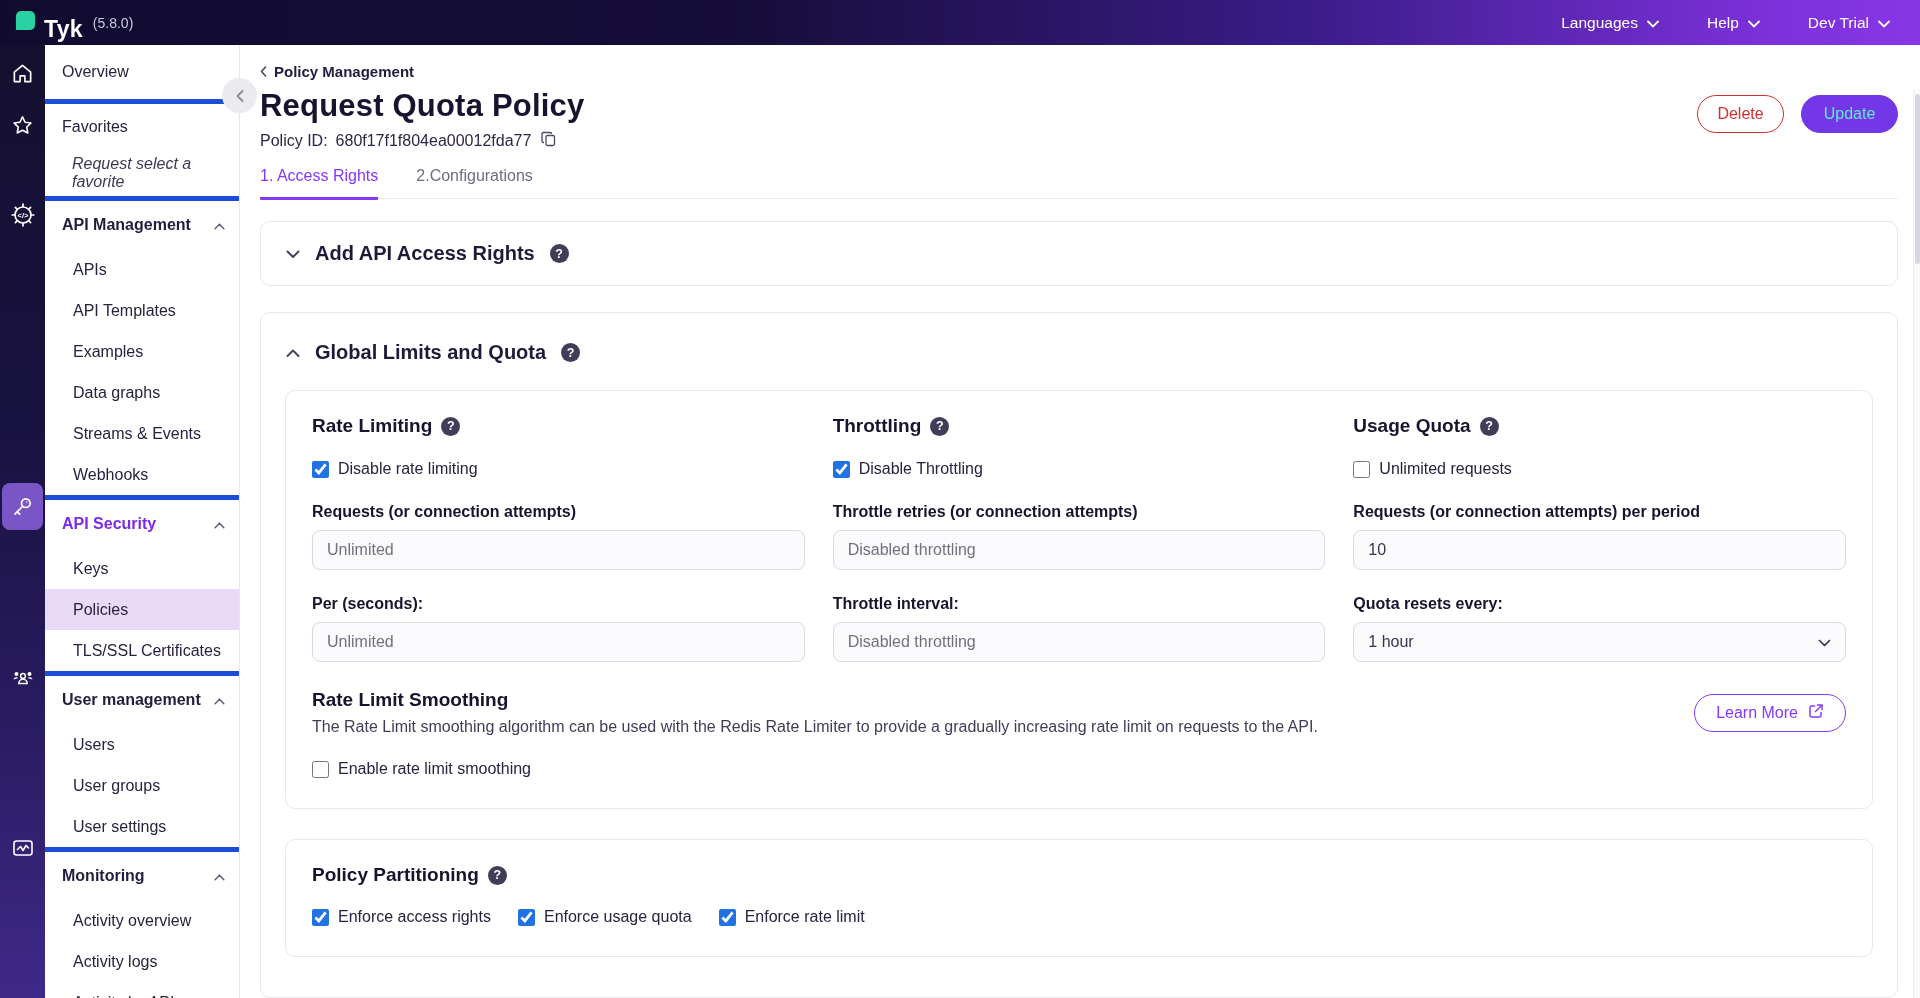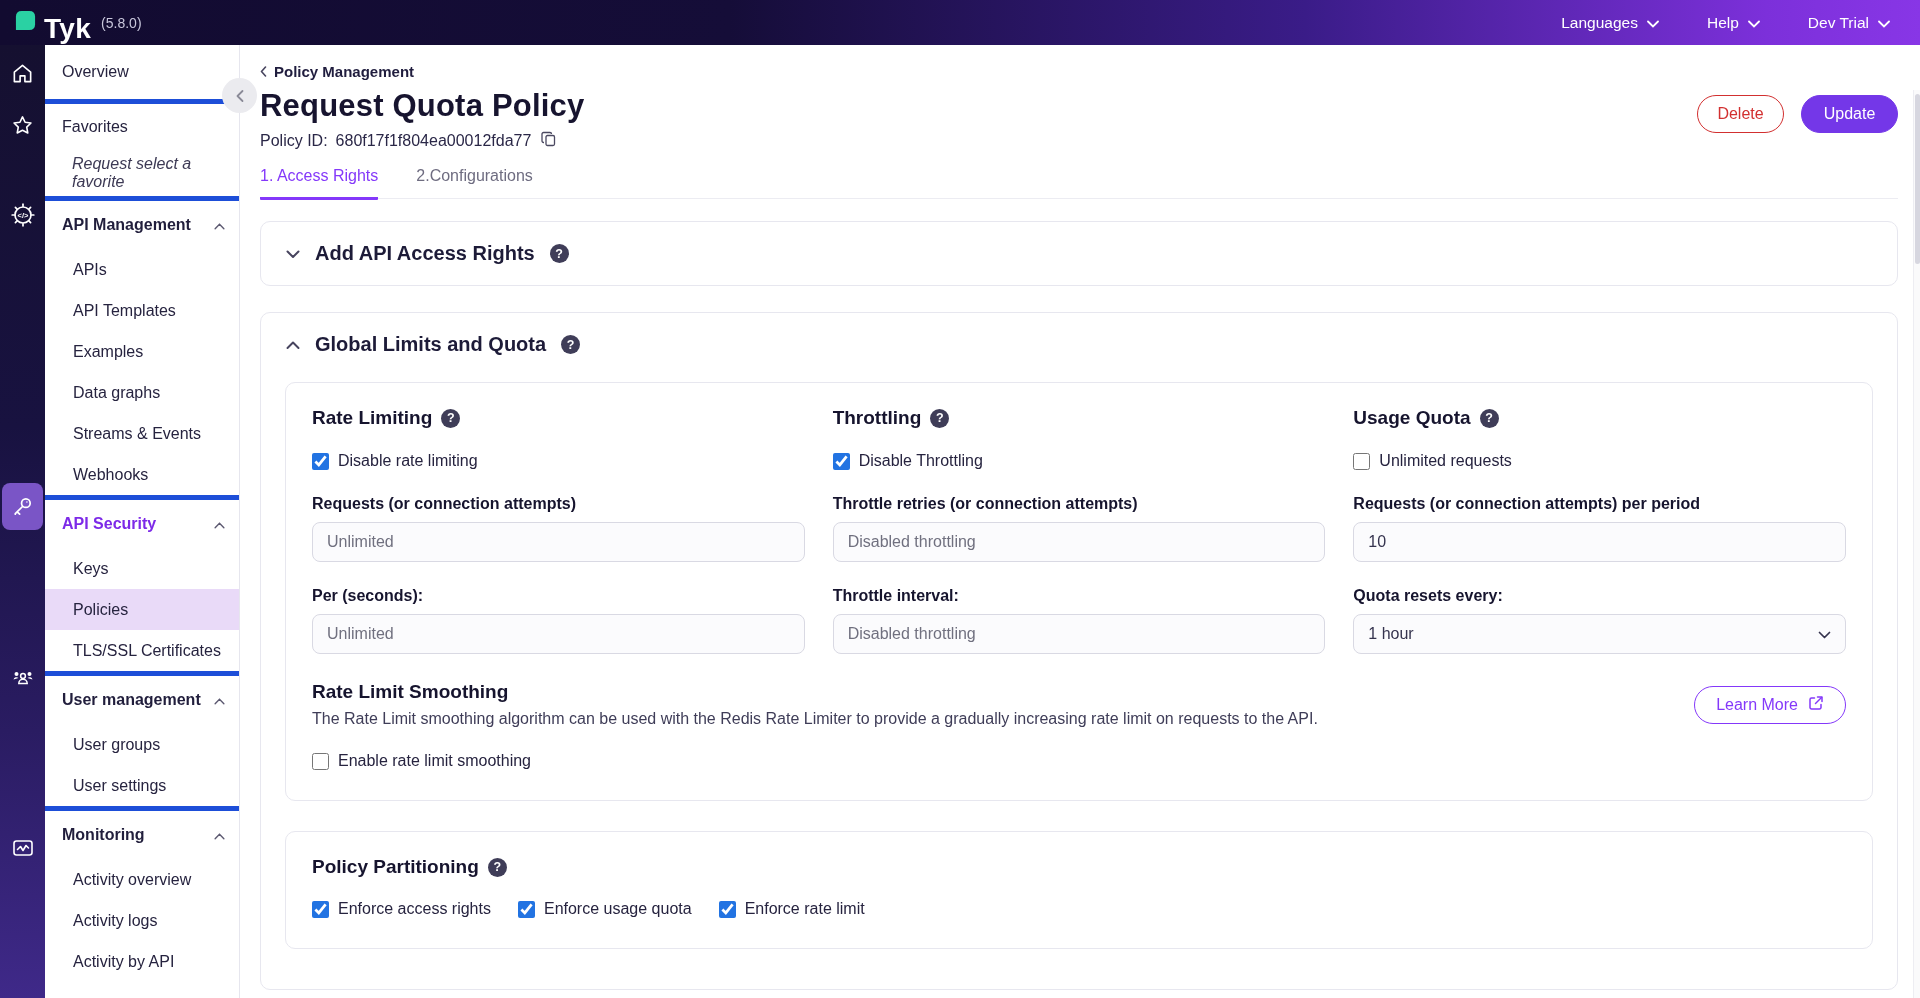--- a/index.html
+++ b/index.html
@@ -4,21 +4,21 @@
 <style>
   * { box-sizing: border-box; margin: 0; padding: 0; }
   html,body { width:1920px; height:998px; overflow:hidden; }
   body { font-family:"Liberation Sans",sans-serif; color:#23203f; background:#fff; position:relative; }
 
   
   .topbar { height:45px; display:flex; align-items:center; justify-content:space-between;
     background:linear-gradient(90deg,#120b30 0%,#150d38 38%,#3a1c88 68%,#7c30da 92%,#8836e6 100%);
     padding:0 30px 0 14px; }
   .brand { display:flex; align-items:center; gap:7px; }
-  .brand-name { color:#fff; font-weight:700; font-size:28px; letter-spacing:.3px;margin-top:13px; }
+  .brand-name { color:#fff; font-weight:700; font-size:23px; letter-spacing:.3px;margin-top:13px; }
   .brand-version { color:#c9c7dc; font-size:14px; margin-left:3px; }
   .topbar-menus { display:flex; gap:48px; }
   .menu-item { color:#fff; font-size:15.5px; display:flex; gap:9px; align-items:center; cursor:pointer; }
   .menu-item svg { margin-top:1px; }
 
   
   .app { display:flex; height:953px; position:relative; }
 
   
   .rail { width:45px; flex-shrink:0; position:relative;
@@ -45,30 +45,30 @@
 
   
   .main { flex:1; padding:0 22px 0 20px; position:relative; overflow:hidden; }
   .breadcrumb { margin-top:18px; font-size:15px; font-weight:700; color:#201d3e; display:flex; align-items:flex-start; gap:7px; cursor:pointer; }
   .page-title { margin-top:8px; font-size:31px; font-weight:800; color:#17142f; letter-spacing:.2px; }
   .policy-row { margin-top:7px; font-size:16px; color:#2a2747; display:flex; align-items:center; gap:8px; }
   .header-actions { position:absolute; right:22px; top:50px; display:flex; gap:17px; }
   .btn { height:38px; border-radius:20px; font-size:16px; font-weight:400; display:flex; align-items:center;
     justify-content:center; cursor:pointer; font-family:"Liberation Sans",sans-serif; }
   .btn-delete { width:87px; background:#fff; border:1px solid #d23030; color:#d23030; }
-  .btn-update { width:97px; background:#7437e8; border:1px solid #7437e8; color:#ffffff; }
+  .btn-update { width:97px; background:#7437e8; border:1px solid #7437e8; color:#5eead4; }
 
   .tabs { margin-top:16px; display:flex; gap:38px; border-bottom:1px solid #ececf2; }
   .tab { font-size:16px; padding-bottom:12px; cursor:pointer; color:#6e6c80; }
   .tab.active { color:#8438fa; border-bottom:3px solid #8438fa; margin-bottom:-2px; border-radius:1px; }
 
   .card { border:1px solid #e7e7ef; border-radius:10px; background:#fff; }
   .card-a { margin-top:22px; height:65px; display:flex; align-items:center; padding:4px 25px; gap:15px; }
   .card-title { font-size:20px; font-weight:700; color:#1d1b38; }
-  .card-b { margin-top:26px; padding:20px 24px 40px; }
+  .card-b { margin-top:26px; padding:28px 24px 40px; }
   .card-b-head { display:flex; align-items:center; gap:15px; padding-left:1px; }
 
   .inner-card { border:1px solid #e7e7ef; border-radius:10px; margin-top:26px; padding:24px 26px 30px; }
   .grid3 { display:grid; grid-template-columns:1fr 1fr 1fr; column-gap:28px; }
   .col-head { display:flex; align-items:center; gap:9px; font-size:19px; font-weight:700; color:#16142e; }
   .cbrow { display:flex; align-items:flex-end; gap:9px; margin-top:23px; font-size:16px; color:#26233f; }
   .cbrow input { width:17px; height:17px; accent-color:#2273e2; cursor:pointer; flex-shrink:0; }
   .f-label { margin-top:25px; font-size:16px; font-weight:700; color:#16142e; }
   .f-input { margin-top:9px; width:100%; height:40px; border:1px solid #d9d9e3; border-radius:8px;
     background:#fbfbfd; padding:0 14px; font-size:16px; color:#35334e; font-family:"Liberation Sans",sans-serif; }
@@ -240,20 +240,23 @@
         </div>
     </div>
 
     <div class="side-block">
       <div class="side-header">
         <span>User management</span>
         <span class="chev"><svg width="11" height="7" viewBox="0 0 12 8">
               <polyline points="1,6.5 6,1.5 11,6.5" fill="none" stroke="#5b5870" stroke-width="1.6" stroke-linecap="round"></polyline>
             </svg></span>
       </div>
+      <div class="side-sub">
+          <span>Users</span>
+        </div>
       <div class="side-sub">
           <span>User groups</span>
         </div>
       <div class="side-sub">
           <span>User settings</span>
         </div>
     </div>
 
     <div class="side-block" style="border-bottom:none;">
       <div class="side-header">

